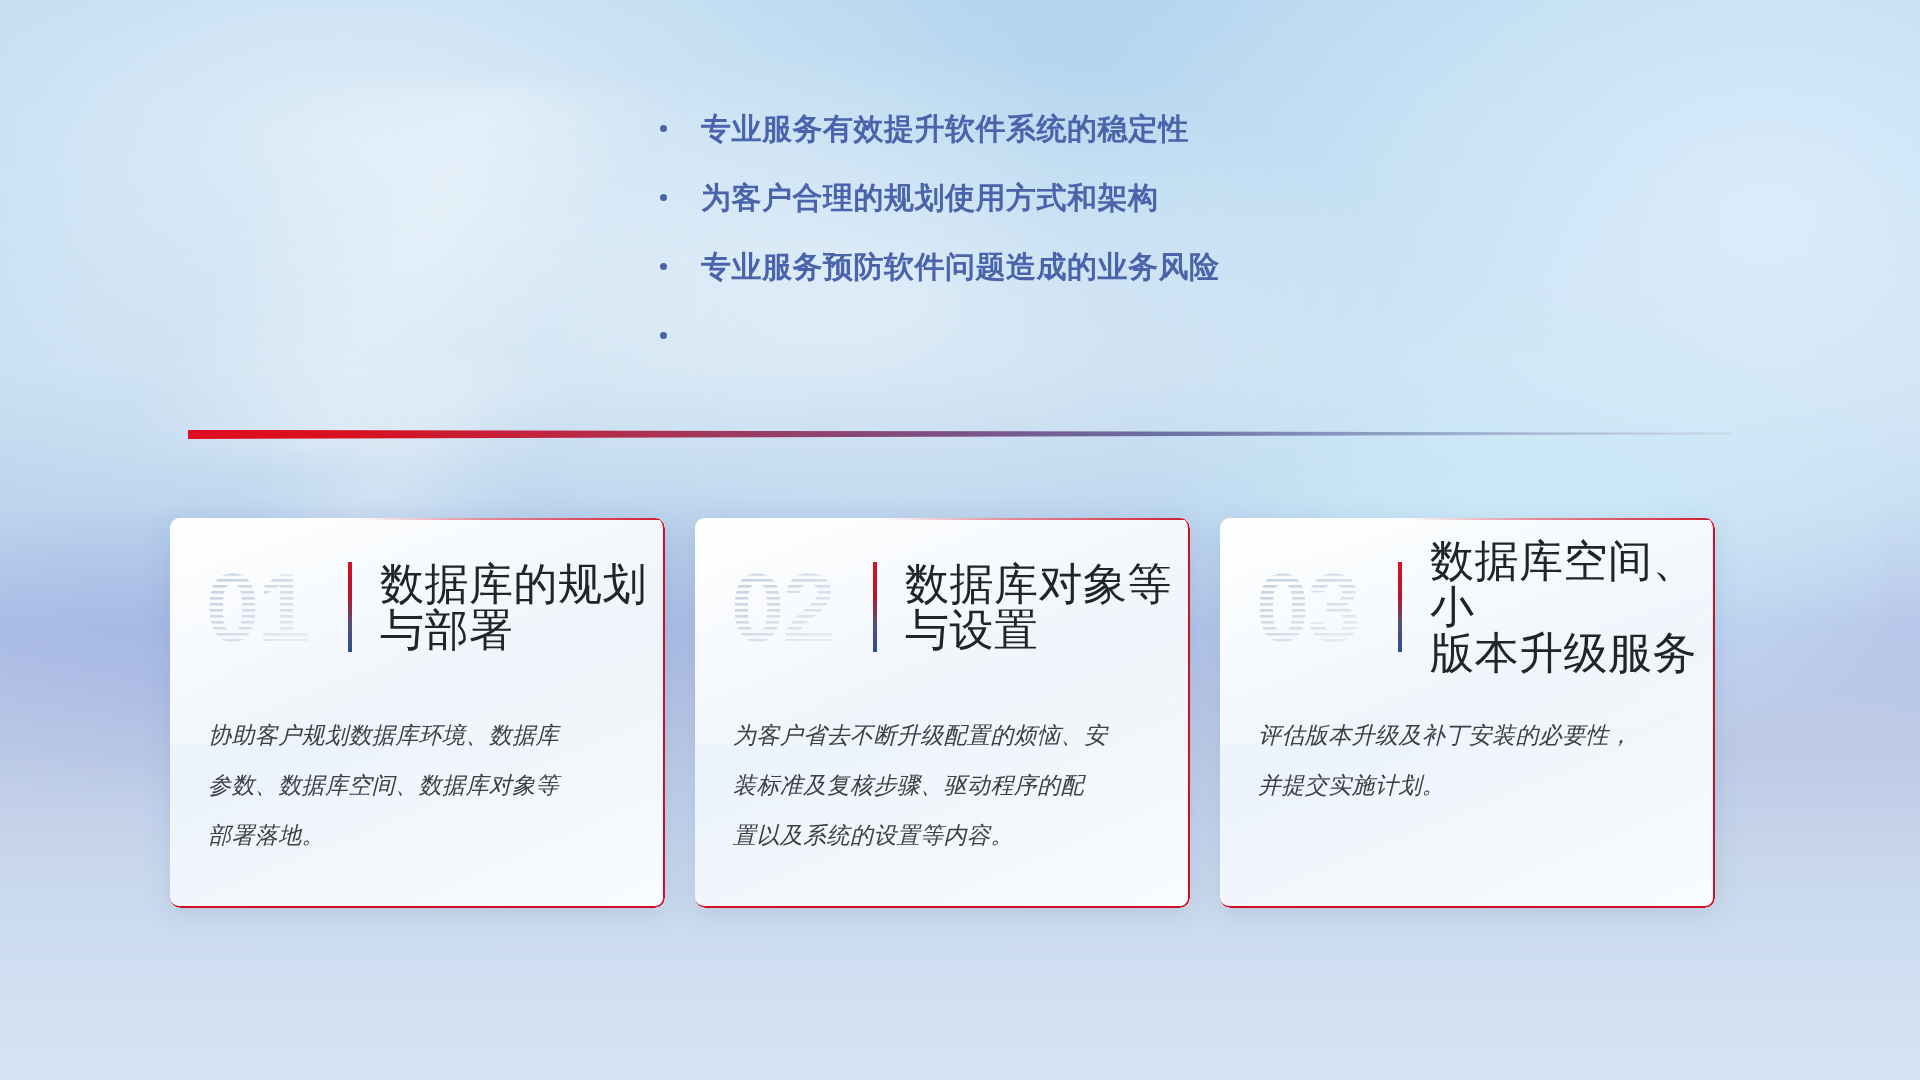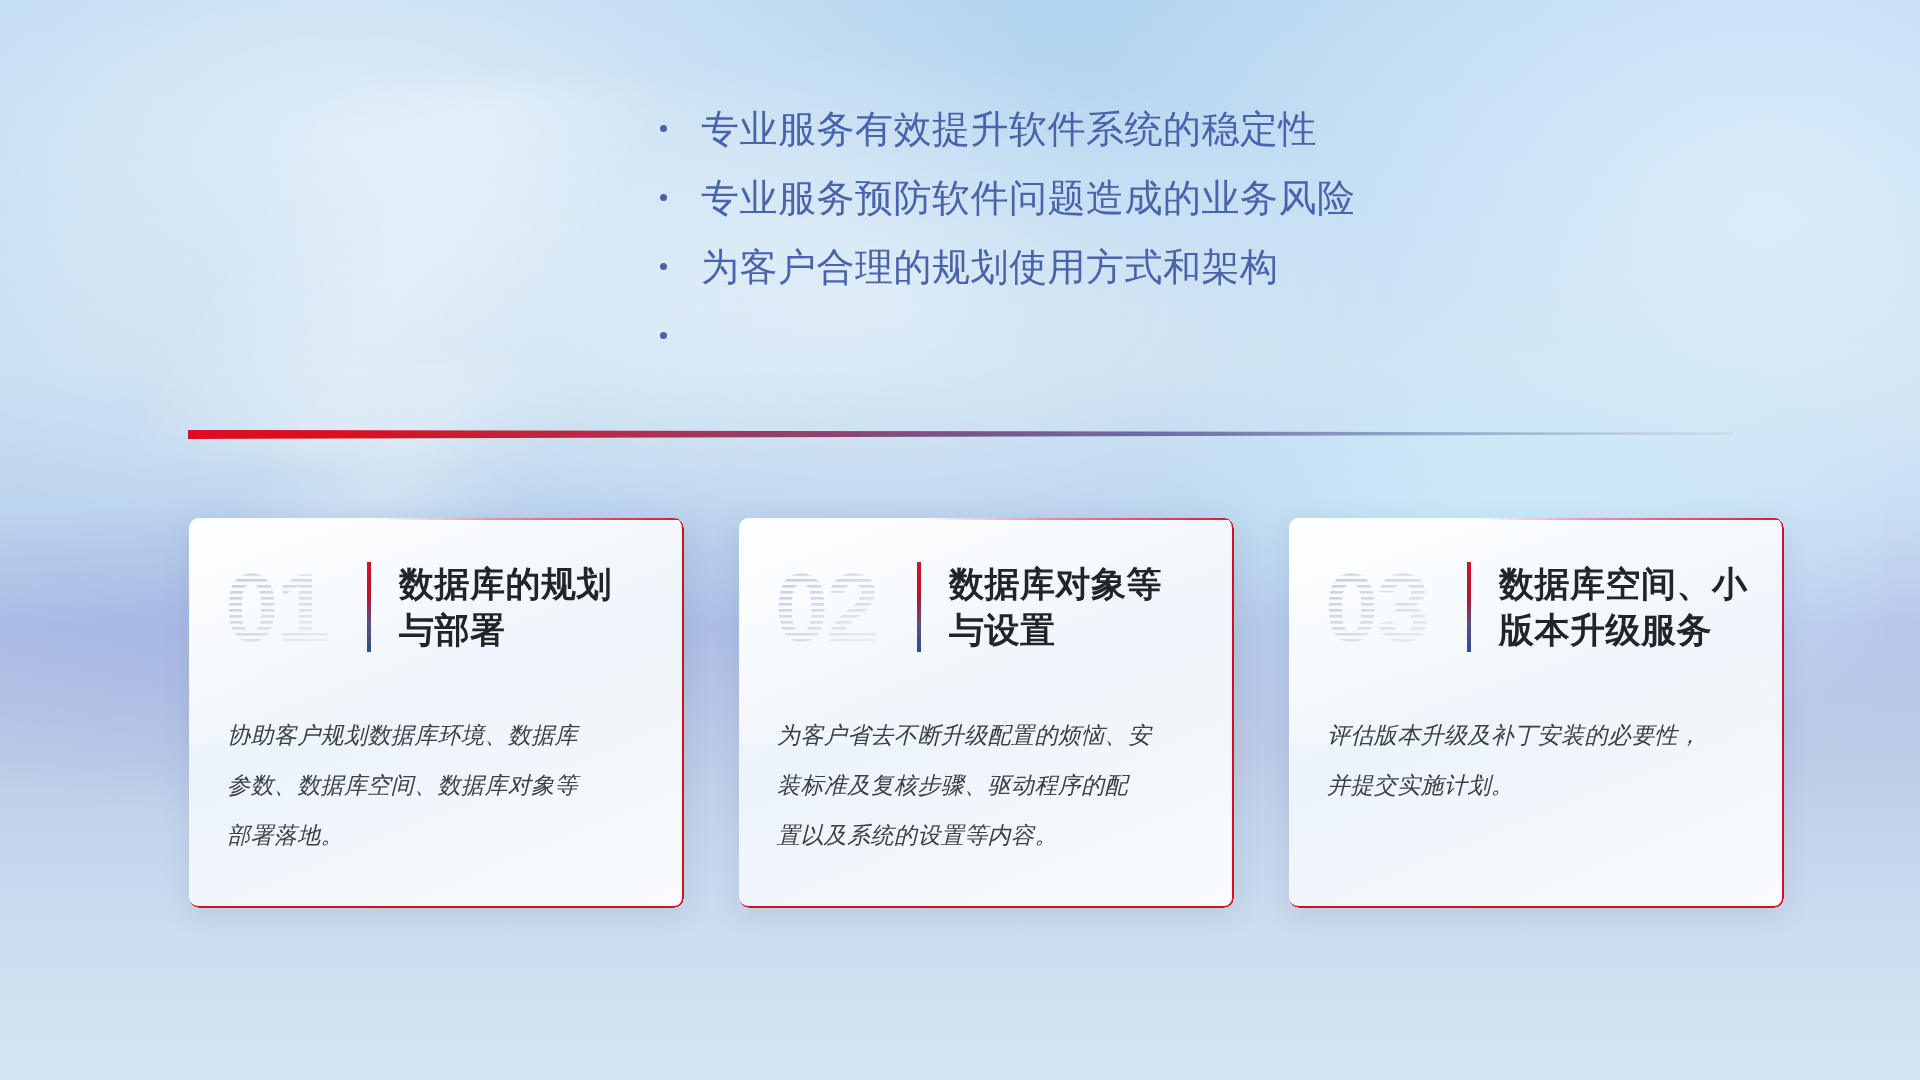--- a/index.html
+++ b/index.html
@@ -79,43 +79,43 @@
   }
   .bullet-dot {
     width:7px; height:7px;
     border-radius:50%;
     background:#4a63a8;
     margin-top:17px;
     margin-right:34px;
     flex:0 0 auto;
   }
   .bullet-text {
-    font-size:38px;
+    font-size:30px;
     line-height:42px;
     color:#4a63ab;
     letter-spacing:.5px;
     white-space:nowrap;
-    font-weight:400;
+    font-weight:700;
   }
 
   
   .divider-wrap {
     position:absolute;
     left:188px; top:425px;
     width:1545px; height:22px;
   }
 
   
   .cards {
     position:absolute;
-    left:189px;
+    left:170px;
     top:518px;
     width:1600px;
     display:flex;
-    gap:55px;
+    gap:30px;
   }
   .card {
     position:relative;
     width:495px;
     height:390px;
     border-radius:10px;
     background:
       linear-gradient(155deg, rgba(246,250,253,.97) 0%, rgba(238,245,251,.95) 45%, rgba(250,252,254,.99) 100%);
     box-shadow:0 6px 26px rgba(90,120,160,.18);
     overflow:hidden;
@@ -155,24 +155,24 @@
     opacity:.95;
   }
   .card-rule {
     width:4px;
     height:90px;
     flex:0 0 auto;
     margin-right:28px;
     background:linear-gradient(180deg, #d61127 0%, #b4152c 38%, #5a4f7c 68%, #2b4f8e 100%);
   }
   .card-title {
-    font-size:35px;
+    font-size:44px;
     line-height:46px;
     color:#222527;
-    font-weight:700;
+    font-weight:400;
     letter-spacing:.5px;
     white-space:pre-line;
   }
   .card-body {
     position:relative;
     padding:42px 44px 0 38px;
     font-size:23px;
     line-height:50px;
     color:#3b4045;
     letter-spacing:.4px;
@@ -199,26 +199,26 @@
 
   <div class="bullets">
 
     <div class="bullet-row">
       <span class="bullet-dot"></span>
       <span class="bullet-text">专业服务有效提升软件系统的稳定性</span>
     </div>
 
     <div class="bullet-row">
       <span class="bullet-dot"></span>
-      <span class="bullet-text">专业服务预防软件问题造成的业务风险</span>
+      <span class="bullet-text">为客户合理的规划使用方式和架构</span>
     </div>
 
     <div class="bullet-row">
       <span class="bullet-dot"></span>
-      <span class="bullet-text">为客户合理的规划使用方式和架构</span>
+      <span class="bullet-text">专业服务预防软件问题造成的业务风险</span>
     </div>
 
     <div class="bullet-row">
       <span class="bullet-dot"></span>
     </div>
 
   </div>
 
   <div class="divider-wrap">
     <svg width="1545" height="22" viewBox="0 0 1545 22" preserveAspectRatio="none">

